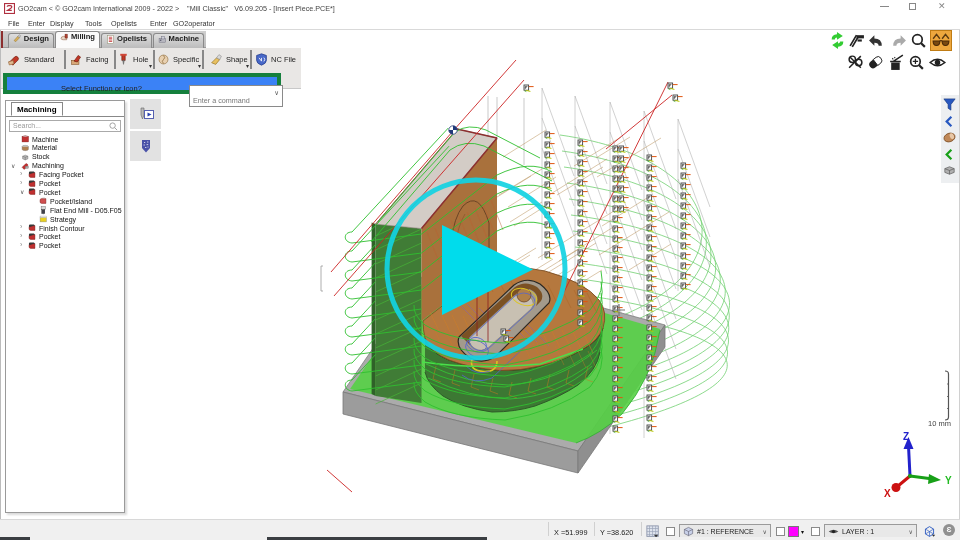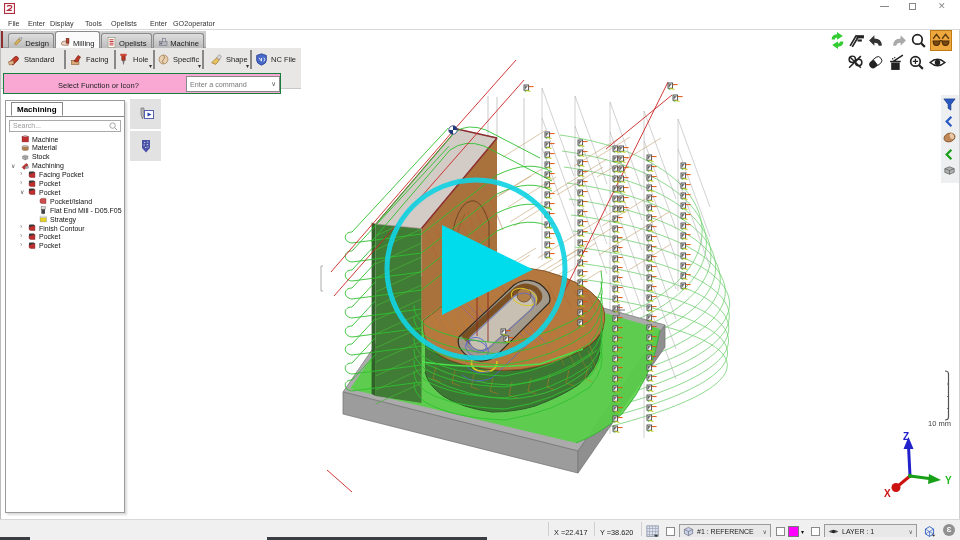--- a/index.html
+++ b/index.html
@@ -3,30 +3,30 @@
 html,body{margin:0;padding:0;width:960px;height:540px;overflow:hidden;
   font-family:"Liberation Sans",sans-serif;background:#fff;position:relative}
 *{box-sizing:border-box}
 .abs{position:absolute}
 .titlebar{left:0;top:0;width:960px;height:17px;background:#fff;z-index:20}
 .title-txt{left:18px;top:4px;font-size:7.2px;color:#444;white-space:pre}
 .menubar{left:0;top:17px;width:960px;height:13px;background:#fff;z-index:20;border-bottom:1px solid #d9d9d9}
 .menu-i{position:absolute;top:2px;font-size:7.2px;color:#333}
 .tabbar{left:0;top:31px;width:206px;height:17px;background:linear-gradient(#cfcfcf,#bdbdbd);z-index:20;border-bottom:1px solid #9a9a9a}
 .tab{position:absolute;top:2px;height:15px;border:1px solid #8a8a8a;border-bottom:none;
-  border-radius:3px 3px 0 0;background:linear-gradient(#dedede,#bcbcbc);font-size:7.6px;font-weight:normal;
-  color:#1a1a1a;display:flex;align-items:flex-end;padding:0 4px;gap:2px}
+  border-radius:3px 3px 0 0;background:linear-gradient(#dedede,#bcbcbc);font-size:7.6px;font-weight:bold;
+  color:#1a1a1a;display:flex;align-items:flex-start;padding:0 4px;gap:2px}
 .tab.active{background:#fbfbfb;top:0;height:17px;z-index:2}
 .toolbar{left:0;top:48px;width:301px;height:41px;background:#e9e7e5;z-index:20;border-bottom:1px solid #c8c8c8}
 .tbtn{position:absolute;top:0;height:22px;display:flex;align-items:center;font-size:7.5px;color:#222;gap:3px}
 .tsep{position:absolute;top:2px;width:1.5px;height:19px;background:#888}
-.prompt{left:3px;top:73px;width:278px;height:21px;background:#f9a8d4;z-index:20;border:1px solid #15803d}
+.prompt{left:3px;top:73px;width:278px;height:21px;background:#3b82f6;z-index:20;border:4px solid #15803d}
 .prompt-txt{position:absolute;left:54px;top:7px;font-size:7.5px;color:#222}
-.combo{position:absolute;left:182px;top:2px;width:94px;height:16px;background:#fff;border:1px solid #8a8a8a;
-  font-size:7.2px;color:#777;padding:3px 3px}
+.combo{position:absolute;left:182px;top:8px;width:94px;height:16px;background:#fff;border:1px solid #8a8a8a;
+  font-size:7.2px;color:#777;padding:10px 3px}
 .panel{left:5px;top:100px;width:120px;height:413px;background:#fff;border:1px solid #9a9a9a;z-index:20;
   box-shadow:2px 2px 2px rgba(0,0,0,0.15)}
 .ptab{position:absolute;left:5px;top:1px;height:14px;border:1px solid #888;border-bottom:1px solid #fff;
   background:#fff;font-size:8px;font-weight:bold;padding:2px 5px;z-index:2}
 .pline{position:absolute;left:0;top:15px;width:118px;height:1px;background:#888}
 .search{position:absolute;left:3px;top:19px;width:112px;height:12px;border:1px solid #aaa;font-size:7px;
   color:#999;padding:1px 3px}
 .trow{position:absolute;font-size:7px;color:#111;white-space:nowrap}
 .fbtn{position:absolute;width:31px;height:30px;background:#e2e2e2;z-index:20;display:flex;align-items:center;justify-content:center;line-height:0}
 .rtool{left:941px;top:95px;width:18px;height:88px;background:#edeff1;z-index:20}
@@ -1118,20 +1118,21 @@
 <text x="884" y="497" font-size="10" font-weight="bold" fill="#cc1111" font-family="Liberation Sans,sans-serif">X</text>
 <path d="M945 371 Q 948.5 371 948.5 374 L948.5 417 Q 948.5 420 945 420" fill="none" stroke="#555" stroke-width="1.2"></path>
 <path d="M947 384 h1.5 M947 396.5 h1.5 M947 408.5 h1.5" stroke="#555" stroke-width="0.8"></path>
 <text x="928" y="426" font-size="7.5" fill="#444" font-family="Liberation Sans,sans-serif">10 mm</text>
 </svg>
 <div class="abs titlebar">
   <svg width="11" height="11" viewBox="0 0 12 12" style="position:absolute;left:4px;top:3px">
       <rect x="0.5" y="0.5" width="11" height="11" fill="#fff" stroke="#b03040" stroke-width="1.4"></rect>
       <path d="M3.5 4 Q3.5 2.8 5 2.8 L7 2.8 Q8.5 2.8 8.5 4 Q8.5 5.2 7 6 L4 8 L8.5 8" fill="none" stroke="#b03040" stroke-width="1.4"></path>
     </svg>
+  <span class="abs title-txt">GO2cam &lt; © GO2cam International 2009 - 2022 &gt;&nbsp;&nbsp;&nbsp;&nbsp;"Mill Classic"&nbsp;&nbsp;&nbsp;V6.09.205 - [Insert Piece.PCE*]</span>
   <span class="abs" style="left:880px;top:6px;width:9px;height:1px;background:#888"></span>
   <span class="abs" style="left:909px;top:3px;width:7px;height:7px;border:1px solid #888"></span>
   <span class="abs" style="left:938px;top:1px;font-size:9px;color:#888">✕</span>
 </div>
 <div class="abs menubar">
     <span class="menu-i" style="left:8px">File</span>
     <span class="menu-i" style="left:28px">Enter</span>
     <span class="menu-i" style="left:50px">Display</span>
     <span class="menu-i" style="left:85px">Tools</span>
     <span class="menu-i" style="left:111px">Opelists</span>
@@ -1376,21 +1377,21 @@
       </svg></div>
     <div class="abs" style="left:103px;top:24px"><svg width="17" height="17" viewBox="0 0 16 16" style="">
         <path d="M1 8 Q8 2 15 8 Q8 14 1 8Z" fill="none" stroke="#222" stroke-width="1.4"></path>
         <circle cx="8" cy="8" r="2.6" fill="#222"></circle>
       </svg></div>
   </div>
 <div class="abs statusbar">
     <div class="abs" style="left:548px;top:2px;width:1px;height:14px;background:#d0d0d0"></div>
     <div class="abs" style="left:594px;top:2px;width:1px;height:14px;background:#d0d0d0"></div>
     <div class="abs" style="left:641px;top:2px;width:1px;height:14px;background:#d0d0d0"></div>
-    <span class="sb-i" style="left:554px;top:8px">X =22.417</span>
+    <span class="sb-i" style="left:554px;top:8px">X =51.999</span>
     <span class="sb-i" style="left:600px;top:8px">Y =38.620</span>
     <div class="abs" style="left:646px;top:5px"><svg width="14" height="14" viewBox="0 0 16 16" style="">
         <rect x="1" y="1" width="13" height="12" fill="#dfe4ee" stroke="#8a93a8" stroke-width="1"></rect>
         <path d="M4 1 V13 M7.5 1 V13 M11 1 V13 M1 4 H14 M1 7.5 H14 M1 11 H14" stroke="#9aa3b8" stroke-width="0.8"></path>
         <path d="M9 11 h5 l-2.5 3Z" fill="#333"></path>
       </svg></div>
     <div class="sb-box" style="left:666px;top:7px;width:9px;height:9px"></div>
     <div class="sb-combo" style="left:679px;top:4px;width:92px;height:14px;padding-left:3px">
       <svg width="11" height="11" viewBox="0 0 16 16" style="">
         <path d="M2 5 L8 2 L14 5 L14 11 L8 14 L2 11Z" fill="#c8d0e8" stroke="#556" stroke-width="0.8"></path>

